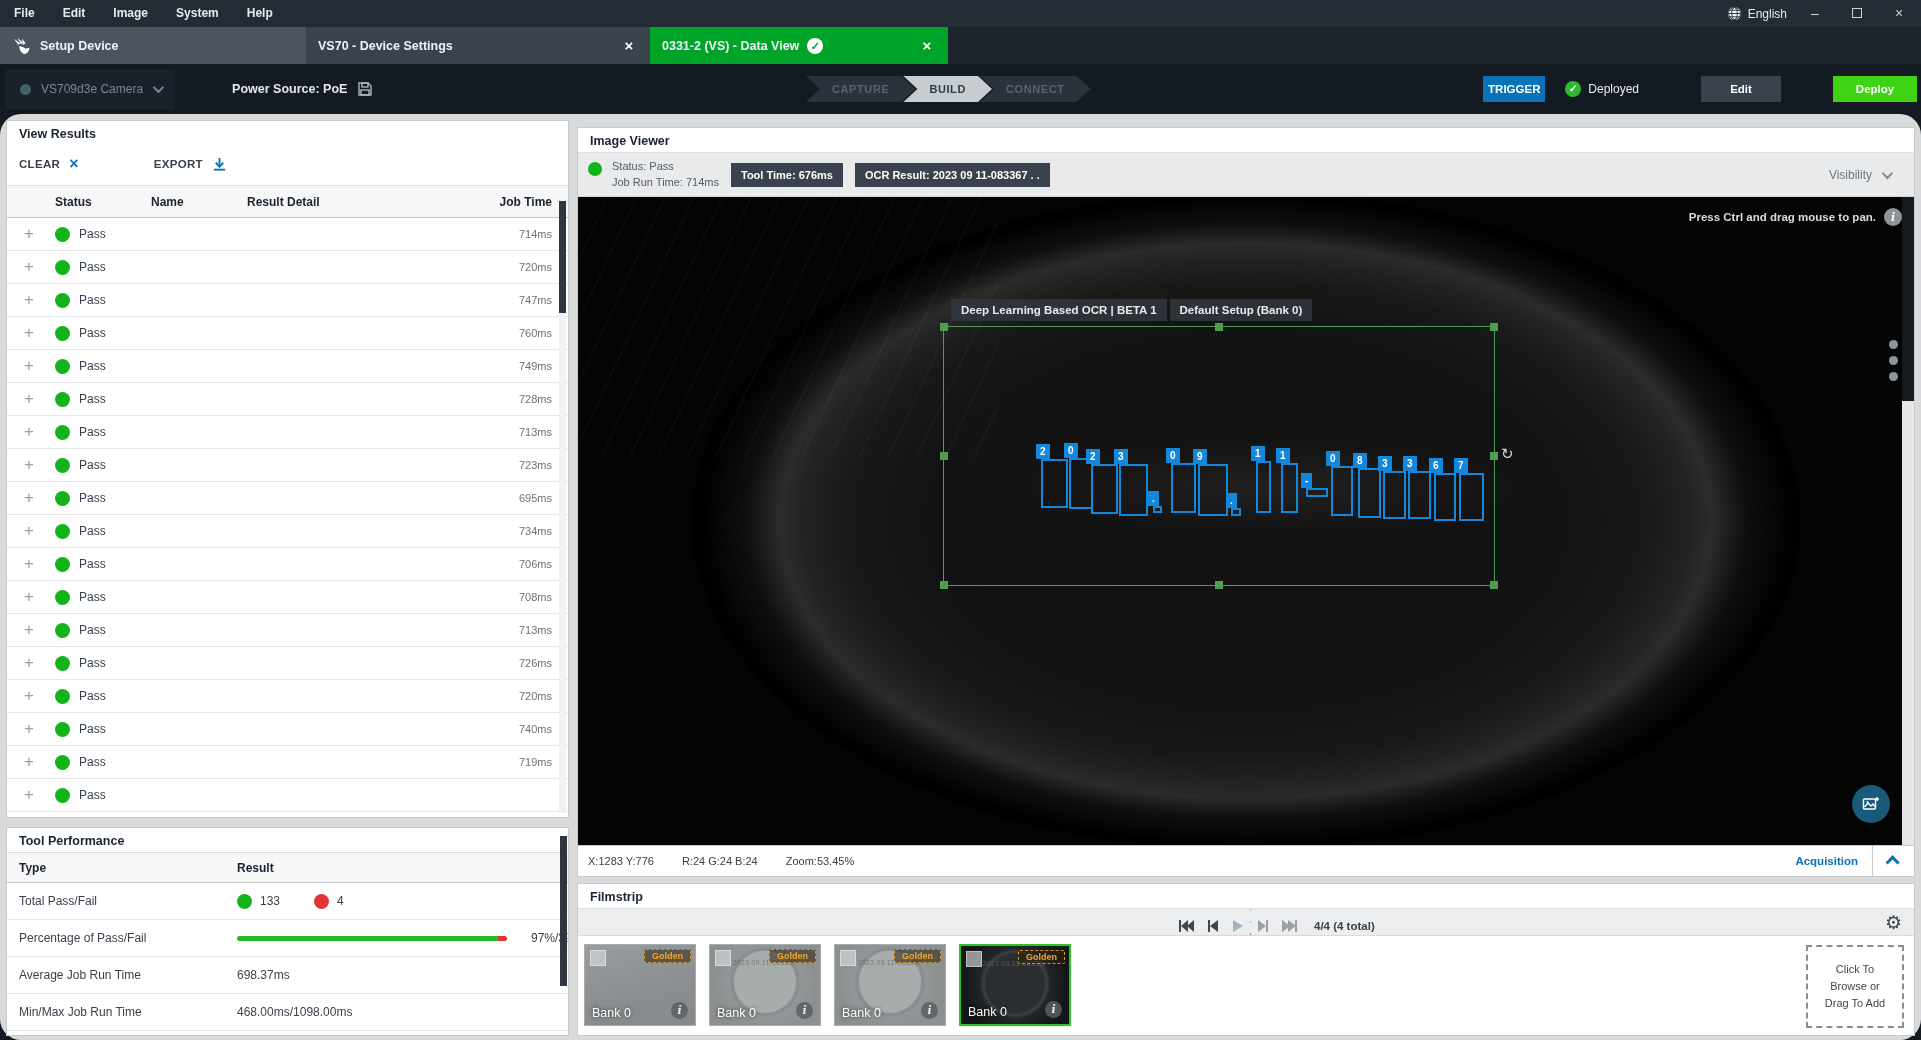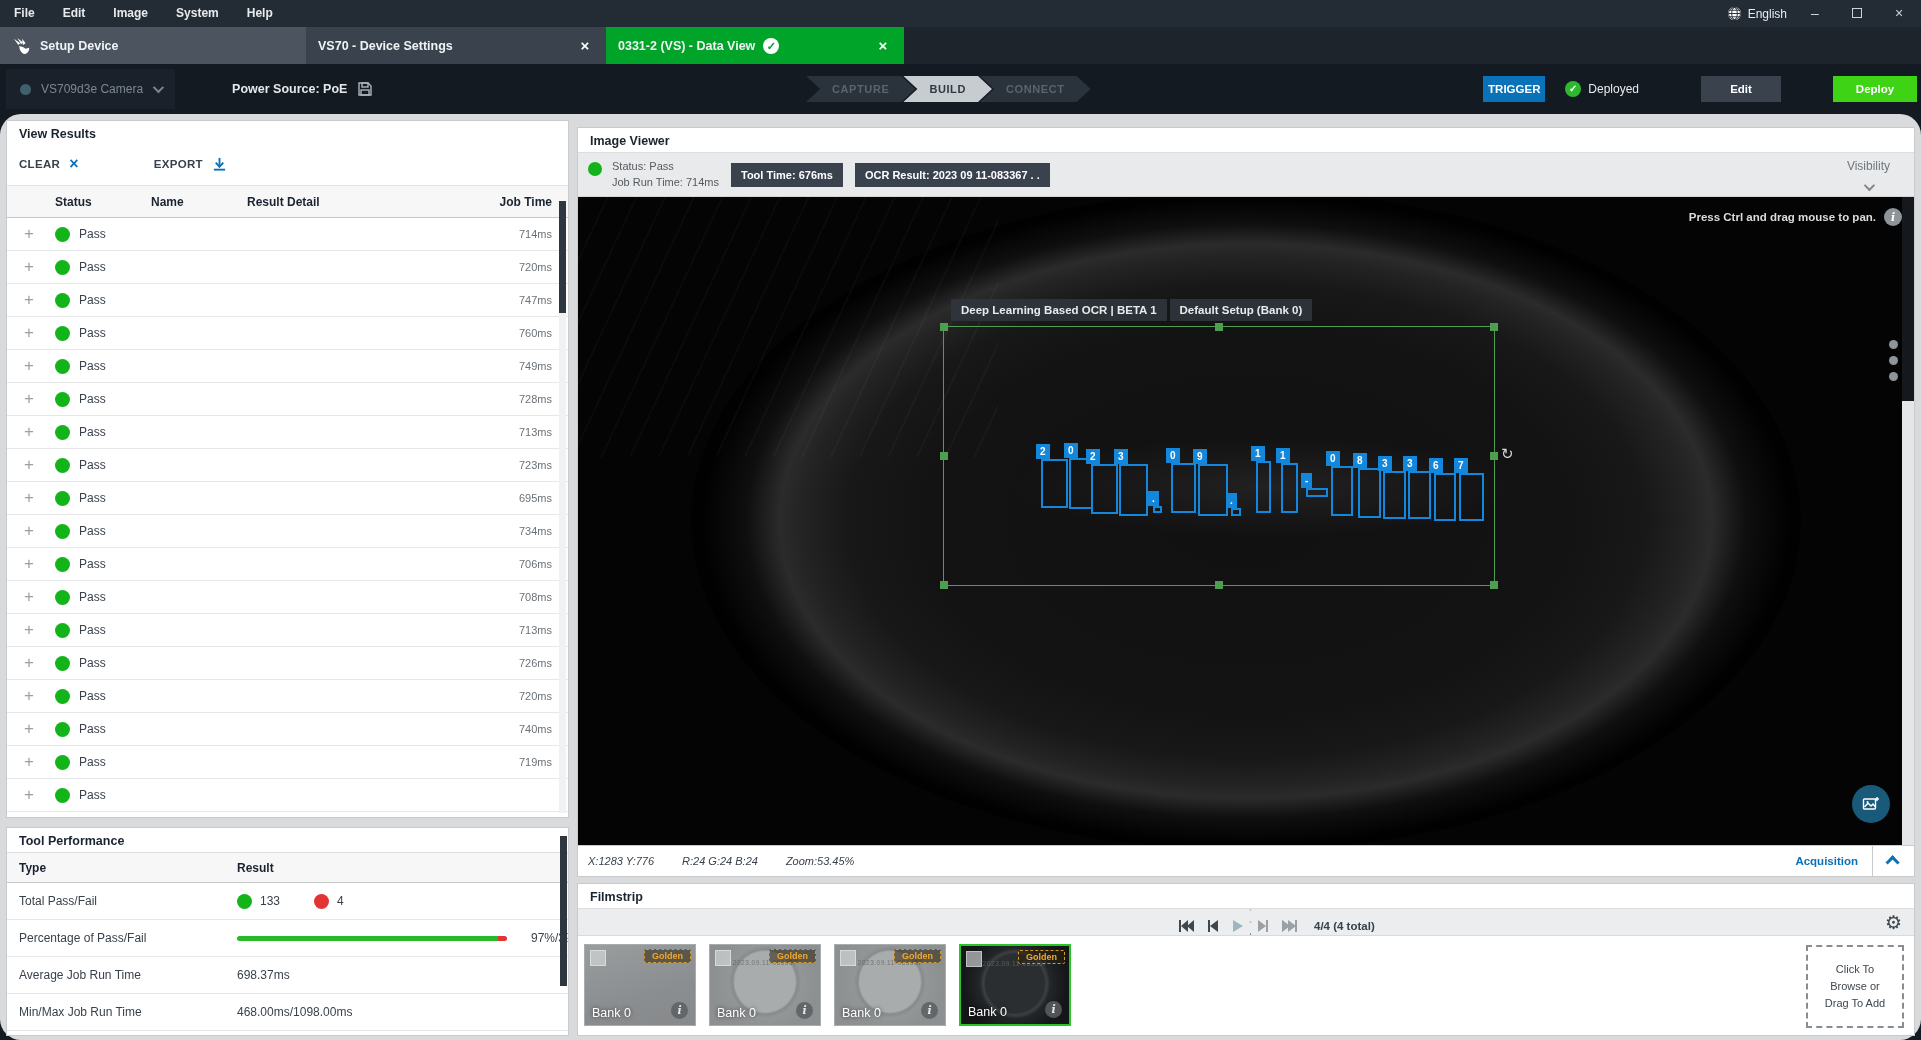--- a/index.html
+++ b/index.html
@@ -15,21 +15,21 @@
   .lang { display:flex; align-items:center; gap:6px; font-size:12px; }
   .winbtn { width:28px; text-align:center; color:#cdd3d8; font-size:14px; line-height:27px; }
   .restore-glyph { display:inline-block; width:10px; height:10px; position:relative; }
   .restore-glyph::before { content:""; position:absolute; right:0; top:0; width:8px; height:8px; border:1px solid #cdd3d8; }
   .restore-glyph::after { content:""; position:absolute; left:0; bottom:0; width:8px; height:8px; border:1px solid #cdd3d8; background:#232b35; }
 
   
   .tabbar { height:37px; background:#1d242c; display:flex; align-items:stretch; }
   .tab { display:flex; align-items:center; gap:8px; padding:4px 12px; color:#f0f3f5; font-size:12.5px; font-weight:600; }
   .tab-home { width:306px; background:#4c555f; }
-  .tab-mid  { width:300px; background:#3a434d; }
+  .tab-mid  { width:344px; background:#3a434d; }
   .tab-active { width:298px; background:#00a428; }
   .tab .grow { flex:1; }
   .tab-close { font-size:15px; color:#fff; width:18px; text-align:center; }
   .tab-check { width:16px; height:16px; border-radius:50%; background:#fff; color:#00a428; font-size:11px; font-weight:700; text-align:center; line-height:16px; }
 
   
   .devicebar { height:50px; background:#141a21; display:flex; align-items:center; position:relative;gap:31px; }
   .camera-select { display:flex; align-items:center; gap:10px; background:#1a212a; height:40px; margin-left:6px; padding:0 14px; color:#7d8791; font-size:12px; }
   .cam-dot { width:11px; height:11px; border-radius:50%; background:#41606e; }
   .chev { display:inline-block; width:8px; height:8px; border-right:2px solid #7d8791; border-bottom:2px solid #7d8791; transform:rotate(45deg) translateY(-2px); }
@@ -83,21 +83,21 @@
   .pct-txt { margin-left:16px; }
   .perf-scroll { position:absolute; right:1px; top:8px; width:7px; height:150px; background:#2e3640; }
 
   
   #viewer { left:577px; top:13px; width:1338px; height:750px; }
   .vstrip { height:44px; background:#e9eaeb; border-bottom:1px solid #d2d4d6; display:flex; align-items:center; padding:0 10px; }
   .vstatus { display:flex; align-items:center; gap:10px; }
   .vstatus .dot { width:14px; height:14px; align-self:flex-start; margin-top:3px; }
   .vlabels { font-size:11px; color:#545b61; line-height:1.45; }
   .vbadge { background:#39424d; color:#fff; font-size:11px; font-weight:600; padding:6px 10px; margin-left:12px; }
-  .visibility { margin-left:auto; display:flex; align-items:center; gap:10px; color:#6f777e; font-size:12px; padding-right:14px;flex-direction:column; }
+  .visibility { margin-left:auto; display:flex; align-items:center; gap:10px; color:#6f777e; font-size:12px; padding-right:14px; }
   .imgarea { position:relative; height:648px; background:#040404; overflow:hidden; }
   .lens { position:absolute; left:113px; top:-6px; width:1110px; height:660px; border-radius:50%;
     background:radial-gradient(closest-side, #111 0%, #131313 58%, #181818 72%, #232323 80%, #2b2b2b 84%, #0f0f0f 90%, #010101 98%); }
   .streaks { position:absolute; left:0; top:0; width:420px; height:260px;
     background:repeating-linear-gradient(115deg, rgba(255,255,255,.045) 0 2px, transparent 2px 26px); opacity:.6; }
   .codeglow { position:absolute; left:440px; top:240px; width:500px; height:100px; border-radius:50%;
     background:radial-gradient(closest-side, rgba(90,90,90,.22), transparent); }
   .pan-hint { position:absolute; top:14px; right:38px; color:#d9dcde; font-size:11.5px; font-weight:600; }
   .info-ico { width:18px; height:18px; border-radius:50%; background:#8d949a; color:#fff; display:inline-flex; align-items:center; justify-content:center; font-size:11px; font-style:italic; font-weight:700; font-family:"DejaVu Serif", serif; }
   .pan-info { position:absolute; top:11px; right:12px; }
@@ -108,21 +108,21 @@
   .ocr-box { position:absolute; border:2px solid #1287dc; }
   .ocr-tag { position:absolute; bottom:calc(100% + 2px); left:-7px; min-width:9px; height:15px; line-height:15px;
     background:#1287dc; color:#fff; font-size:10px; font-weight:700; text-align:center; padding:0 4px; }
   .dots-handle { position:absolute; right:16px; top:143px; display:flex; flex-direction:column; gap:7px; }
   .dots-handle i { width:9px; height:9px; border-radius:50%; background:#8d949a; }
   .cursor-ico { position:absolute; left:923px; top:248px; color:#cfd3d6; font-size:15px; }
   .cam-btn { position:absolute; right:24px; bottom:22px; width:38px; height:38px; border-radius:50%; background:#19597a; display:flex; align-items:center; justify-content:center; }
   .img-scroll { position:absolute; right:0; top:0; bottom:0; width:12px; background:#e4e6e8; }
   .img-scroll .thumbbar2 { position:absolute; top:0; width:12px; height:204px; background:#15191e; }
   .vfooter { height:31px; display:flex; align-items:center; font-size:11px; color:#39424c; padding-left:10px; border-top:1px solid #c8cacc; }
-  .vfooter .seg { margin-right:28px;font-style:italic; }
+  .vfooter .seg { margin-right:28px; }
   .acq { margin-left:auto; color:#0b72b8; font-weight:600; font-size:11.5px; padding-right:14px; }
   .acq-btn { width:42px; align-self:stretch; border-left:1px solid #c8cacc; display:flex; align-items:center; justify-content:center; }
   .chev-up { width:10px; height:10px; border-left:3px solid #0b72b8; border-top:3px solid #0b72b8; transform:rotate(45deg) translateY(2px); }
 
   
   #filmstrip { left:577px; top:769px; width:1338px; height:153px; }
   .fs-toolbar { position:relative; height:27px; background:#ebedee; border-bottom:1px solid #d8dadc; display:flex; align-items:center; padding-left:8px; gap:10px;flex-direction:column; }
   .fs-playback { position:absolute; left:600px; top:0; height:34px; display:flex; align-items:center; gap:13px; }
   .fs-count { font-size:11.5px; font-weight:700; color:#39424c; margin-left:3px; }
   .gear { position:absolute; right:12px; top:2px; font-size:19px; color:#3f474f; }

